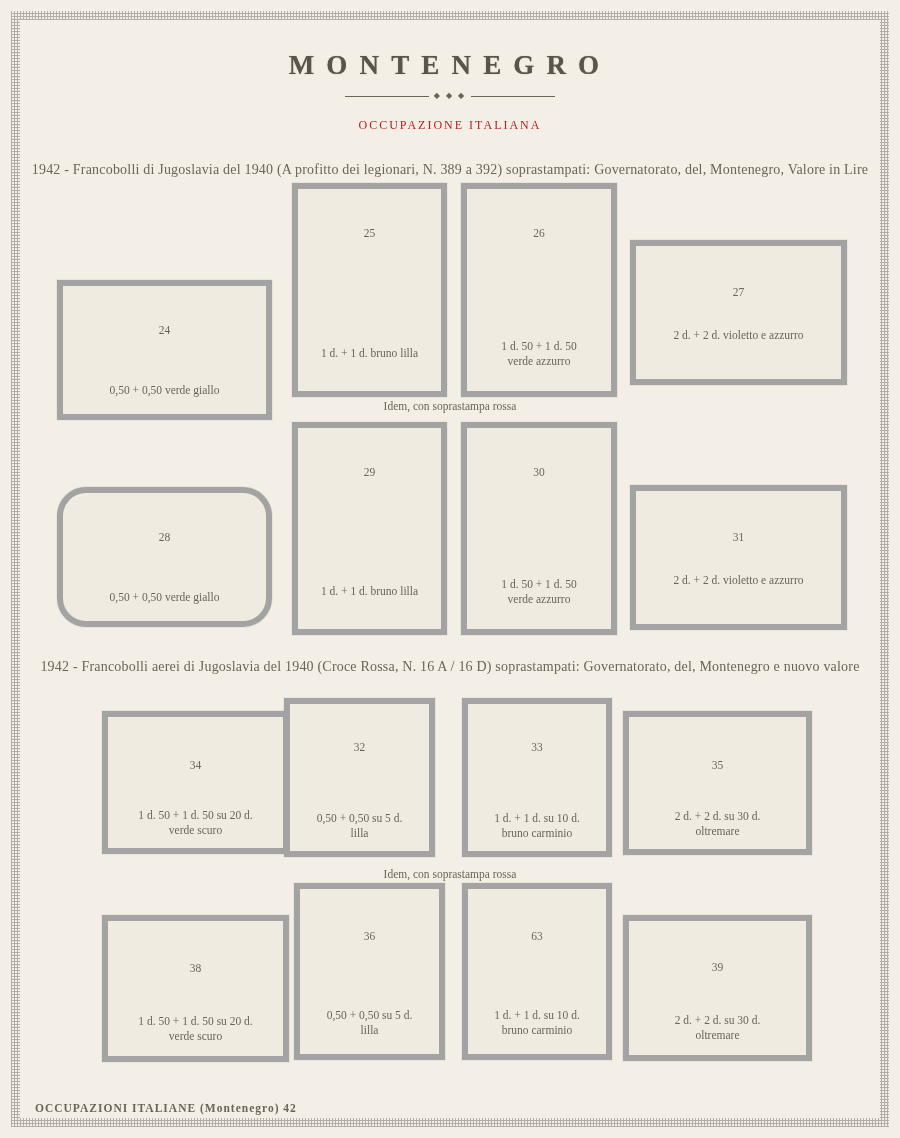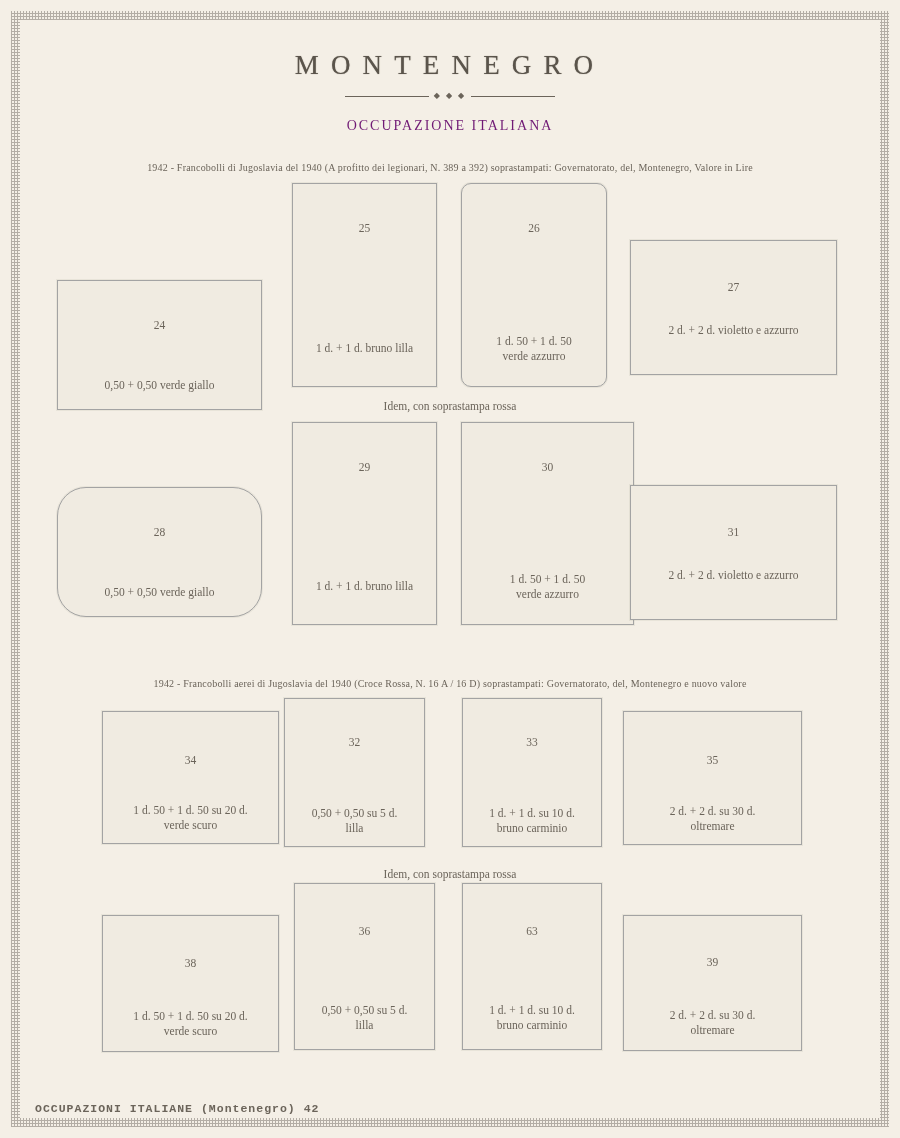--- a/index.html
+++ b/index.html
@@ -25,86 +25,86 @@
   }
   .band-inner{
     position:absolute;inset:20px;
     background:#f4efe6;
   }
   .content{position:absolute;inset:0;}
 
   .title{
     position:absolute;top:50px;left:0;right:0;
     text-align:center;
-    font-size:27px;font-weight:400;
+    font-size:27px;font-weight:700;
     letter-spacing:0.45em;
     color:#5a544b;
     text-shadow:0 0 1px #8a8379;
   }
   .divider{
     position:absolute;top:92px;left:345px;width:210px;
     display:flex;align-items:center;justify-content:center;gap:5px;
     color:#6b645a;
   }
   .divider .rule{flex:1;height:1px;background:#6b645a;}
   .divider .orn{font-size:8px;letter-spacing:2px;line-height:1;}
 
   .subtitle{
     position:absolute;top:118px;left:0;right:0;
     text-align:center;
-    font-size:14px;letter-spacing:2px;
-    color:#701a75;
+    font-size:12px;letter-spacing:2px;
+    color:#b91c1c;
   }
 
   .sec-heading{
     position:absolute;left:30px;right:30px;
     text-align:center;
-    font-size:10px;letter-spacing:0.2px;
+    font-size:14px;letter-spacing:0.2px;
     color:#6b645a;
   }
   .sec1{top:162px;}
-  .sec2{top:678px;}
+  .sec2{top:659px;}
 
   .idem{
     position:absolute;left:0;right:0;
     text-align:center;
     font-size:11.5px;
     color:#6b645a;
   }
   .idem1{top:400px;}
   .idem2{top:868px;}
 
   .stamp{
     position:absolute;
     background:#f0ebe1;
-    border:1px solid #a3a3a3;
+    border:6px solid #a3a3a3;
     box-shadow:0 0 0 1px rgba(151,145,127,0.12);
   }
   .stamp .num{
     position:absolute;left:0;right:0;
     text-align:center;
     font-size:11.5px;color:#6b645a;
   }
   .stamp .cap{
     position:absolute;left:2px;right:2px;
     text-align:center;
     font-size:11.5px;line-height:1.3;
     color:#6b645a;
     white-space:pre-line;
   }
 
   
   .b0{left:57px; top:244px; width:203px;height:128px;margin-top:36px;}
   .b1{left:292px;top:183px; width:143px;height:202px;}
-  .b2{left:461px;top:183px; width:144px;height:202px;border-radius:10px;}
+  .b2{left:461px;top:183px; width:144px;height:202px;}
   .b3{left:630px;top:240px; width:205px;height:133px;}
   
   .b4{left:57px; top:487px; width:203px;height:128px;border-radius:29px;}
   .b5{left:292px;top:422px; width:143px;height:201px;}
-  .b6{left:461px;top:422px; width:144px;height:201px;padding-left:27px;}
+  .b6{left:461px;top:422px; width:144px;height:201px;}
   .b7{left:630px;top:485px; width:205px;height:133px;}
   
   .b8 {left:102px;top:711px; width:175px;height:131px;}
   .b9 {left:284px;top:698px; width:139px;height:147px;}
   .b10{left:462px;top:698px; width:138px;height:147px;}
   .b11{left:623px;top:711px; width:177px;height:132px;}
   
   .b12{left:102px;top:915px; width:175px;height:135px;}
   .b13{left:294px;top:883px; width:139px;height:165px;}
   .b14{left:462px;top:883px; width:138px;height:165px;}
@@ -120,21 +120,21 @@
   .b0 .cap,.b4 .cap{bottom:16px;}
   .b3 .cap,.b7 .cap{bottom:36px;}
   .b1 .cap,.b5 .cap{bottom:30px;}
   .b2 .cap,.b6 .cap{bottom:22px;}
   .b8 .cap,.b9 .cap,.b10 .cap,.b11 .cap{bottom:10px;}
   .b12 .cap,.b15 .cap{bottom:12px;}
   .b13 .cap,.b14 .cap{bottom:16px;}
 
   .footer{
     position:absolute;top:1102px;left:35px;
-    font-family:Liberation Mono, monospace;
+    font-family:Liberation Serif, serif;
     font-size:11.5px;font-weight:bold;letter-spacing:1px;
     color:#6b645a;
   }
 </style>
 </head>
 <body>
 
 <div class="page">
   <div class="band"></div>
   <div class="band-inner"></div>

